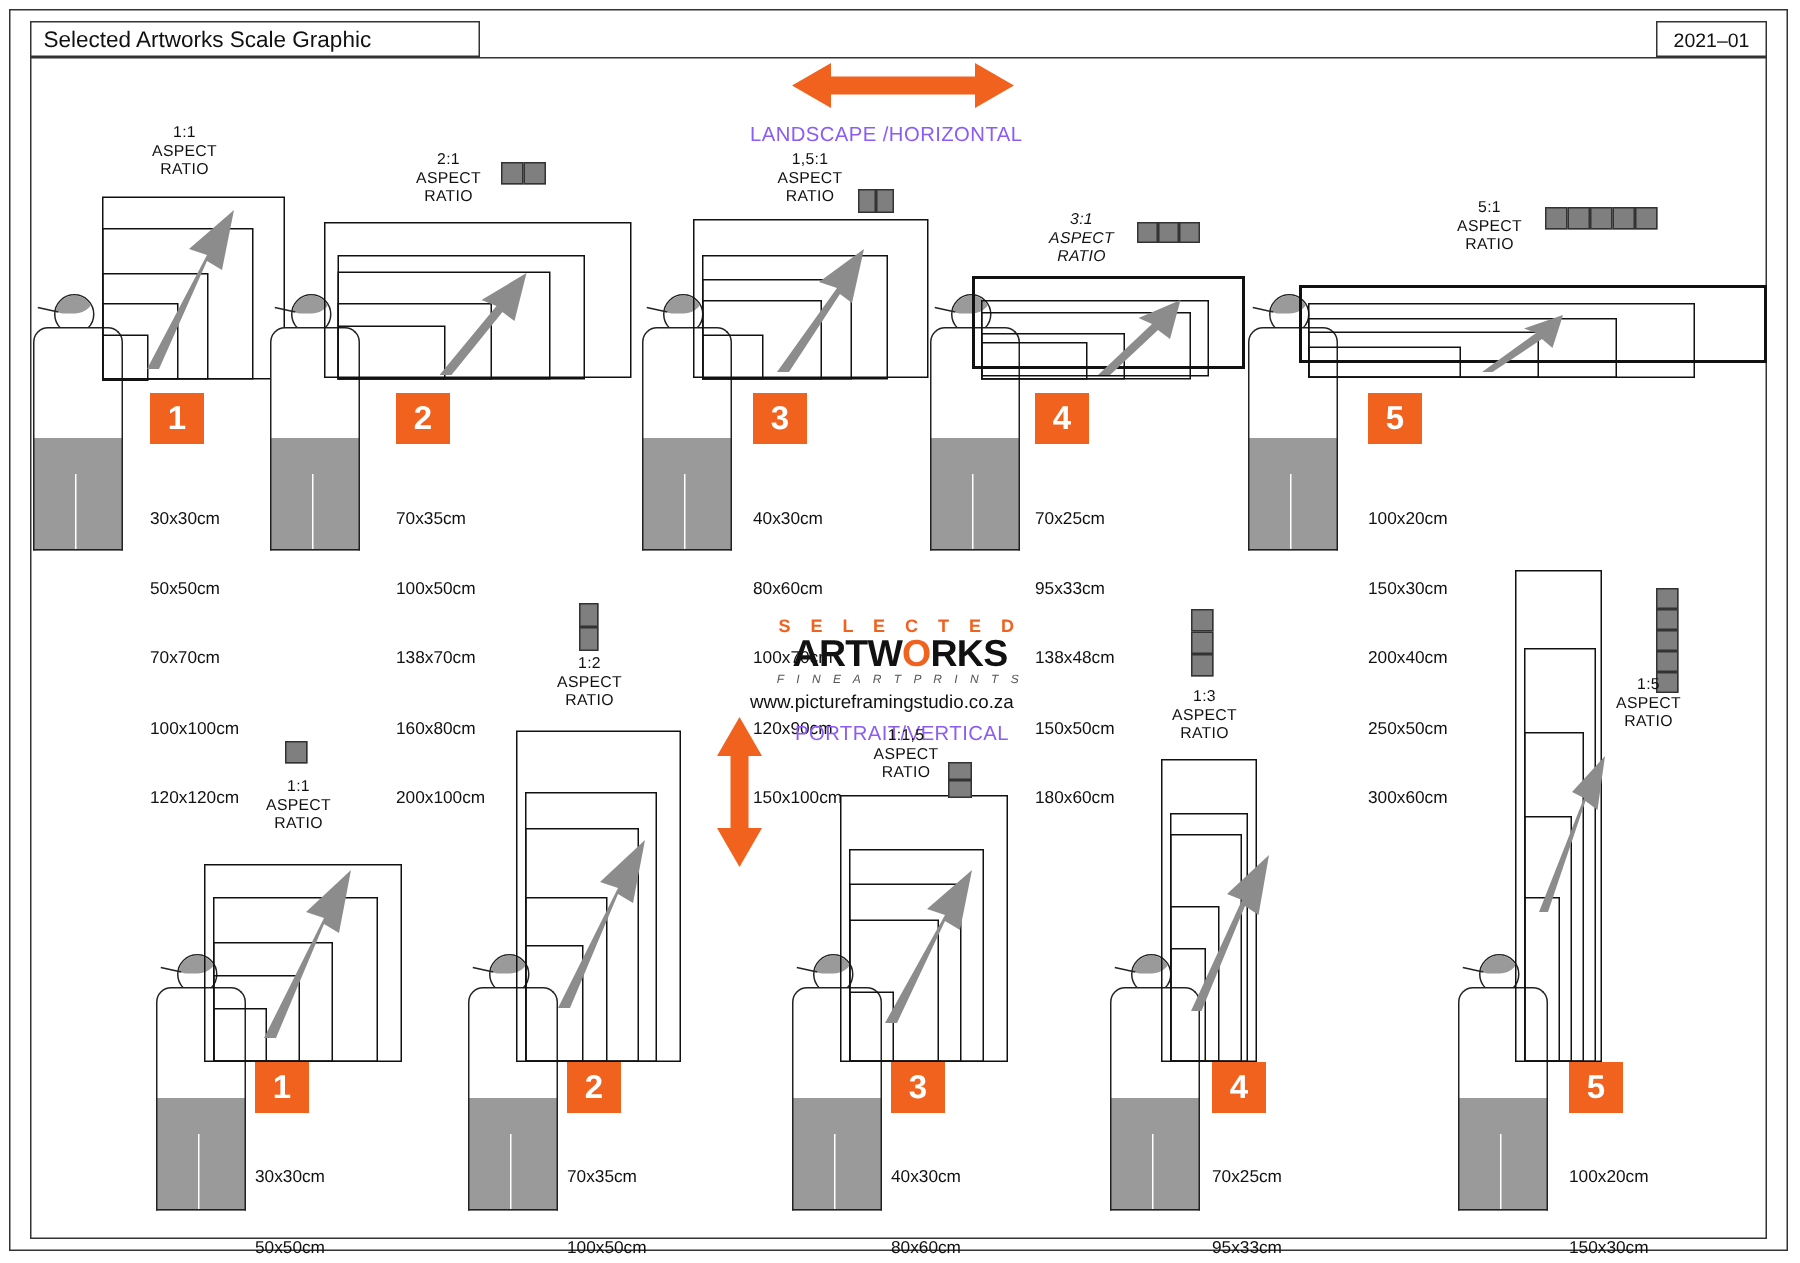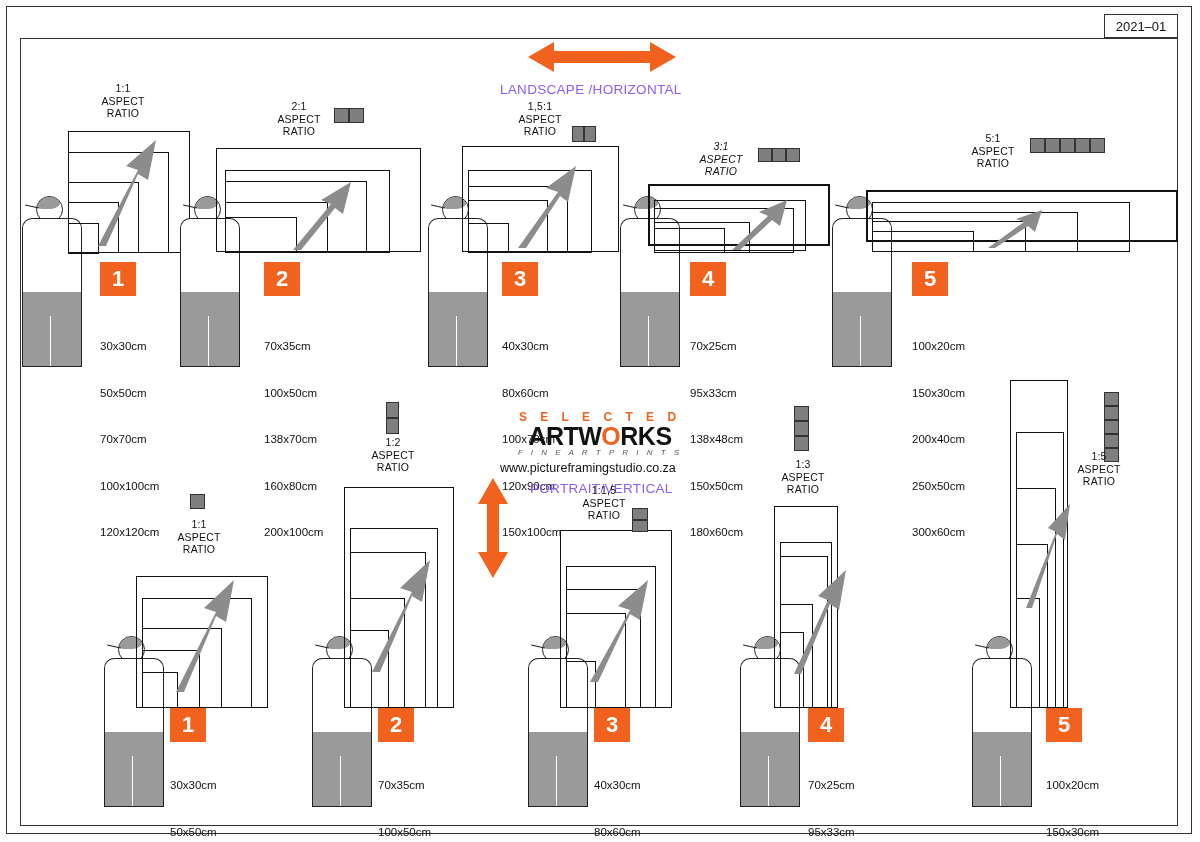--- a/index.html
+++ b/index.html
@@ -50,20 +50,23 @@
   .url{position:absolute;font-size:12.5px;color:#111;}
 </style>
 </head>
 <body>
 
 <div id="sheet">
 
   <div class="border-outer"></div>
   <div class="border-inner"></div>
 
+  <div class="titlebox t-left">
+    <span>Selected Artworks Scale Graphic</span>
+  </div>
   <div class="titlebox t-right">
     <span>2021–01</span>
   </div>
 
   <svg class="arrow-h" style="left:528px;top:40px;" width="148" height="34">
     <polygon points="0,17 26,2 26,11 122,11 122,2 148,17 122,32 122,23 26,23 26,32" fill="#f2621f"></polygon>
   </svg>
   <div class="orient-label" style="left:500px;top:82px;">LANDSCAPE /HORIZONTAL</div>
 
   <div class="person" style="left:22px;top:196px;">

